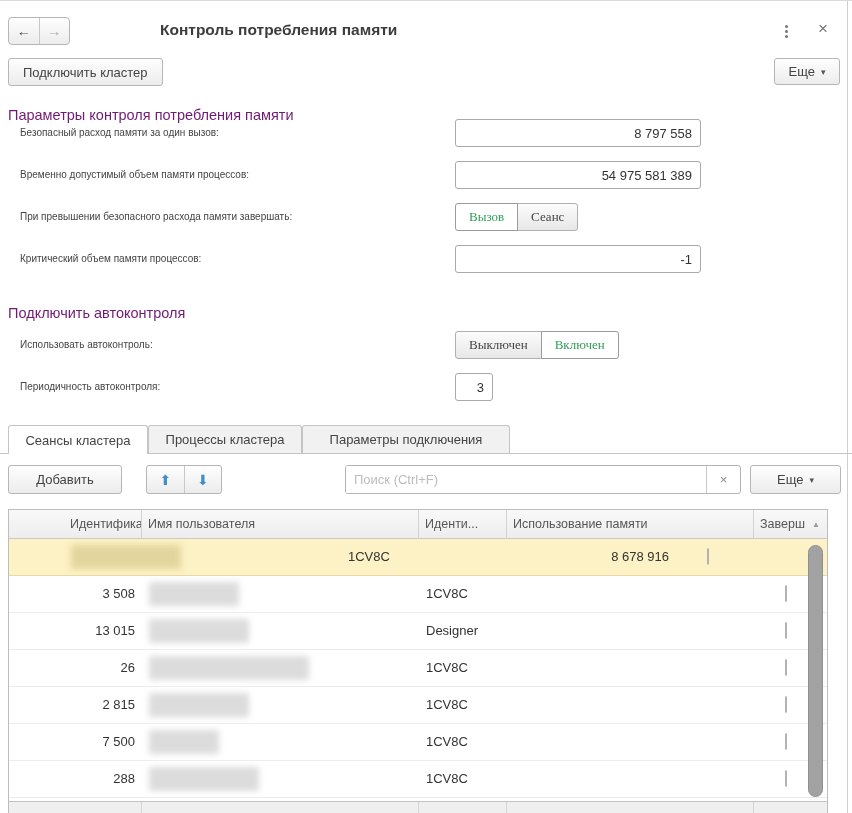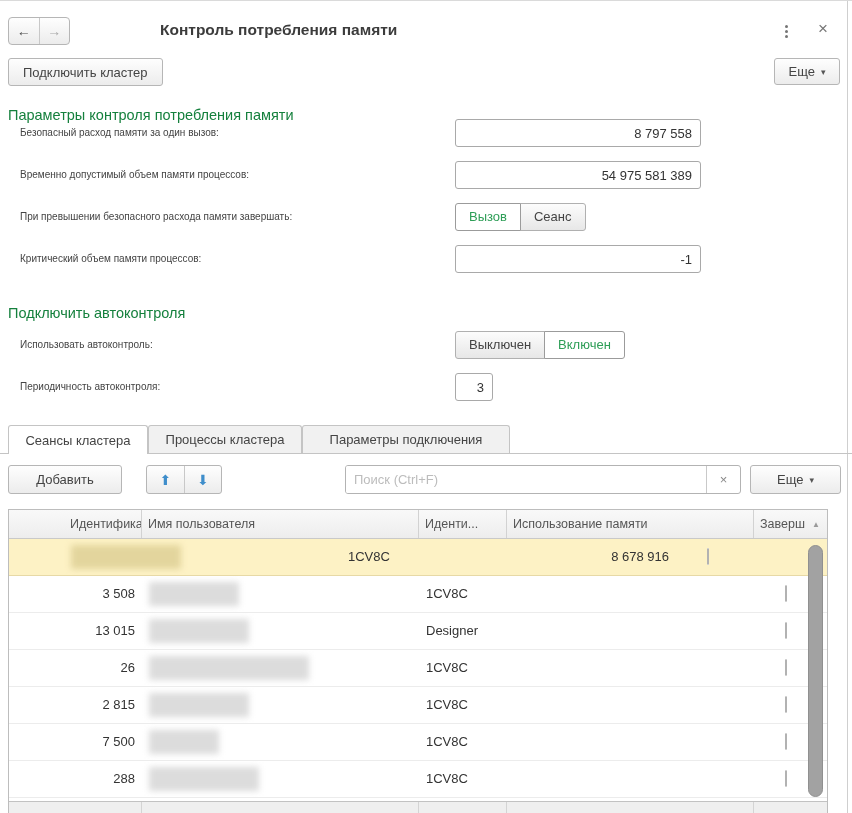--- a/index.html
+++ b/index.html
@@ -20,26 +20,26 @@
   .navbtn { flex:1; display:flex; align-items:center; justify-content:center; font-size:14px; color:#4a4a4a; }
   .navbtn + .navbtn { border-left:1px solid #c8c8c8; color:#a9a9a9; }
   .title { position:absolute; left:160px; top:20px; font-size:15.5px; font-weight:600; color:#3c3c3c; }
   .menu-dots { position:absolute; left:783px; top:22px; display:flex; flex-direction:column; gap:2px; padding:2px; }
   .menu-dots i { width:3px; height:3px; background:#757575; border-radius:50%; }
   .close-x { position:absolute; left:813px; top:18px; font-size:17px; color:#777; width:20px; text-align:center; }
   .connect-btn { position:absolute; left:8px; top:57px; height:28px; padding:0 14px; }
   .more-top { position:absolute; left:774px; top:57px; width:66px; height:27px; }
 
   
-  .sec-h { position:absolute; left:8px; font-size:14.5px; color:#15803d; white-space:nowrap; }
+  .sec-h { position:absolute; left:8px; font-size:14.5px; color:#701a75; white-space:nowrap; }
   .lbl { position:absolute; left:20px; height:28px; line-height:28px; font-size:10px; color:#444; white-space:nowrap; }
   .field { position:absolute; left:455px; width:246px; height:28px; border:1px solid #a9a9a9; border-radius:3px;
            font-family:"Liberation Sans", sans-serif; font-size:13px; color:#333; text-align:right; padding:0 8px; background:#fff; outline:none; }
   .field.small { width:38px; }
-  .toggle { position:absolute; left:455px; height:24px; display:flex; }
+  .toggle { position:absolute; left:455px; height:24px; display:flex;font-family:Liberation Serif, serif; }
   .seg { height:28px; line-height:26px; padding:0 13px; font-size:13px; border:1px solid #b0b0b0; cursor:default; }
   .seg.first { border-radius:3px 0 0 3px; }
   .seg.last  { border-radius:0 3px 3px 0; margin-left:-1px; }
   .seg.on  { background:#fff; color:#2e9e57; border-color:#9b9b9b; position:relative; z-index:1; }
   .seg.off { background:linear-gradient(#fcfcfc,#e7e7e7); color:#444; }
 
   
   .tab-line { position:absolute; left:0; top:452px; width:852px; height:1px; background:#c4c4c4; }
   .tab { position:absolute; top:424px; height:28px; border:1px solid #c4c4c4; border-bottom:none;
          border-radius:3px 3px 0 0; background:#f1f1f1; font-size:13px; color:#444;

